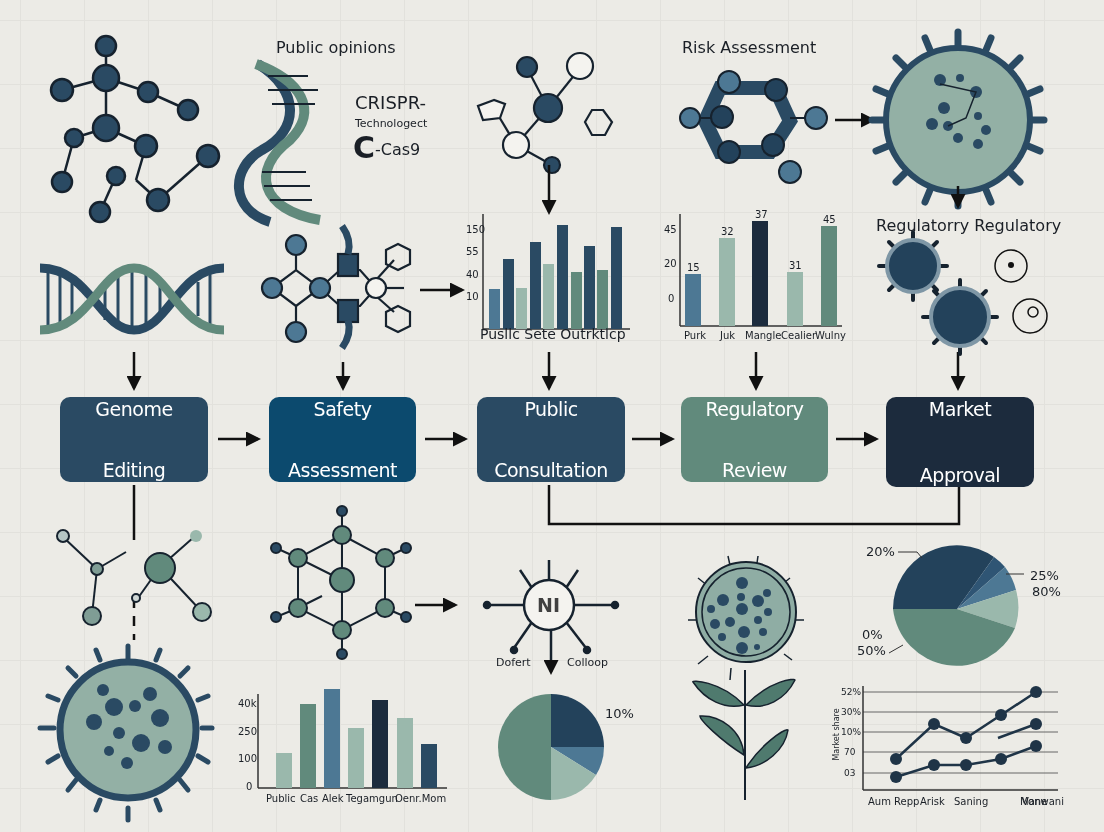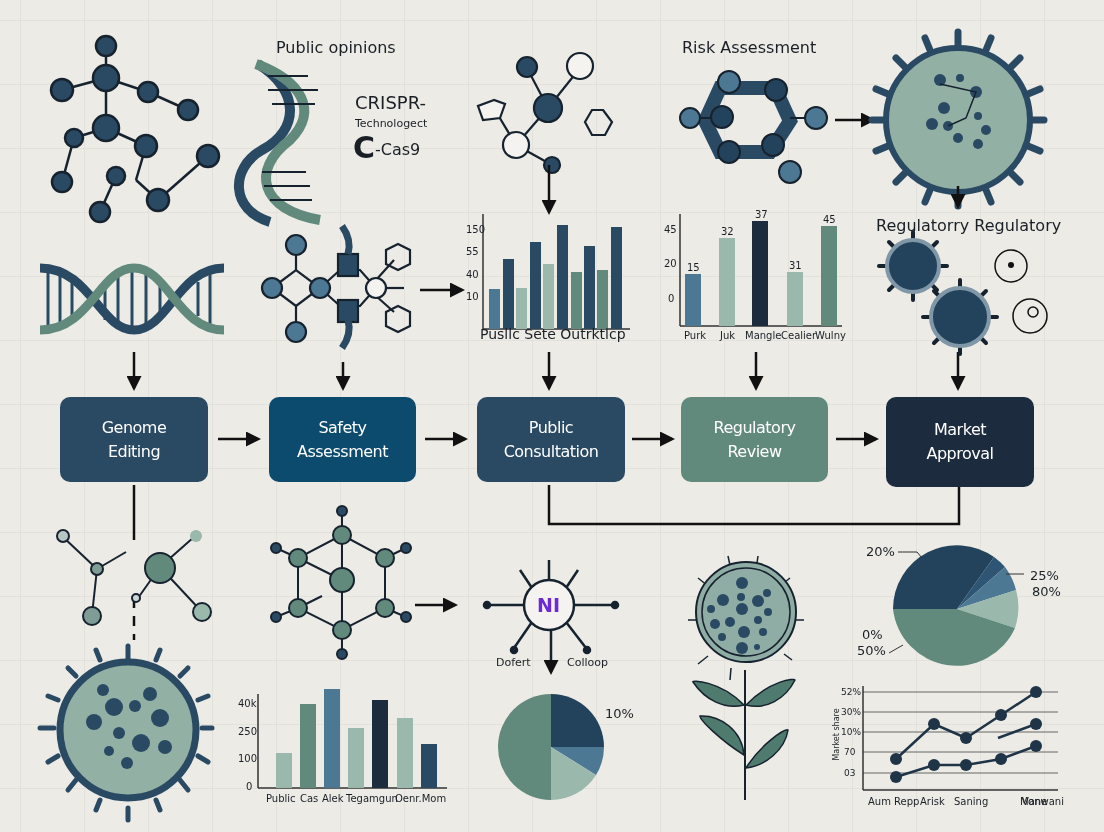--- a/index.html
+++ b/index.html
@@ -1,21 +1,21 @@
 <!DOCTYPE html>
 <html><head>
 <meta charset="utf-8">
 <style>
   html,body{margin:0;padding:0;}
   body{width:1104px;height:832px;overflow:hidden;background:#ecebe6;font-family:"DejaVu Sans","Liberation Sans",sans-serif;color:#1a1f26;position:relative;}
   .grid{position:absolute;inset:0;background-image:linear-gradient(#e2e1dc 1px,transparent 1px),linear-gradient(90deg,#e2e1dc 1px,transparent 1px);background-size:64px 64px;background-position:20px 20px;}
   svg.art{position:absolute;left:0;top:0;}
   .lbl{position:absolute;font-size:16px;font-weight:500;white-space:nowrap;color:#1a1f26;}
   .small{position:absolute;font-size:10px;white-space:nowrap;color:#1a1f26;}
-  .box{position:absolute;border-radius:10px;color:#fff;font-size:16px;line-height:24px;text-align:center;display:flex;align-items:center;justify-content:center;flex-direction:column;font-family:"DejaVu Sans",sans-serif;letter-spacing:-0.5px;}
+  .box{position:absolute;border-radius:10px;color:#fff;font-size:19px;line-height:24px;text-align:center;display:flex;align-items:center;justify-content:space-between;flex-direction:column;font-family:"DejaVu Sans",sans-serif;letter-spacing:-0.5px;}
 </style>
 </head>
 <body>
 
 <div class="grid"></div>
 
 <svg class="art" width="1104" height="832" viewBox="0 0 1104 832">
   <defs>
     <marker id="ah" viewBox="0 0 10 10" refX="8" refY="5" markerWidth="6" markerHeight="6" orient="auto">
       <path d="M0,0 L10,5 L0,10 z" fill="#111"></path>
@@ -483,21 +483,21 @@
   <span>Approval</span>
 </div>
 
 <div class="small" style="left:866px;top:544px;font-size:13px;">20%</div>
 <div class="small" style="left:1030px;top:568px;font-size:13px;">25%</div>
 <div class="small" style="left:1032px;top:584px;font-size:13px;">80%</div>
 <div class="small" style="left:862px;top:627px;font-size:13px;">0%</div>
 <div class="small" style="left:857px;top:643px;font-size:13px;">50%</div>
 <div class="small" style="left:605px;top:706px;font-size:13px;">10%</div>
 
-<div class="lbl" style="left:537px;top:594px;font-size:19px;font-weight:bold;color:#6d28d9;">NI</div>
+<div class="lbl" style="left:537px;top:594px;font-size:19px;font-weight:bold;color:#404040;">NI</div>
 <div class="small" style="left:496px;top:656px;font-size:11px;">Dofert</div>
 <div class="small" style="left:567px;top:656px;font-size:11px;">Colloop</div>
 
 <div class="small" style="left:238px;top:698px;">40k</div>
 <div class="small" style="left:238px;top:726px;">250</div>
 <div class="small" style="left:238px;top:753px;">100</div>
 <div class="small" style="left:246px;top:781px;">0</div>
 <div class="small" style="left:266px;top:793px;">Public</div>
 <div class="small" style="left:300px;top:793px;">Cas</div>
 <div class="small" style="left:322px;top:793px;">Alek</div>

